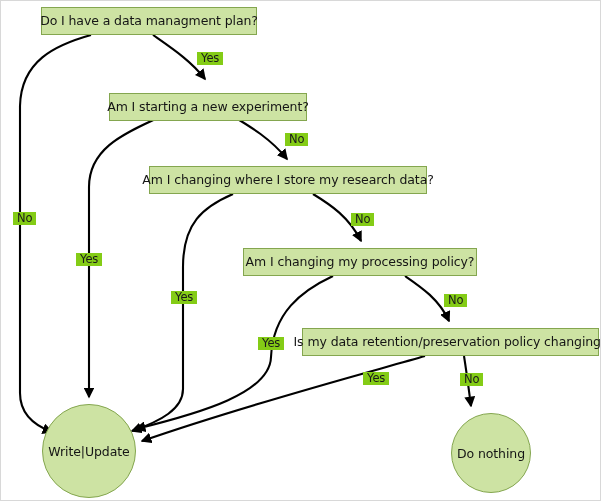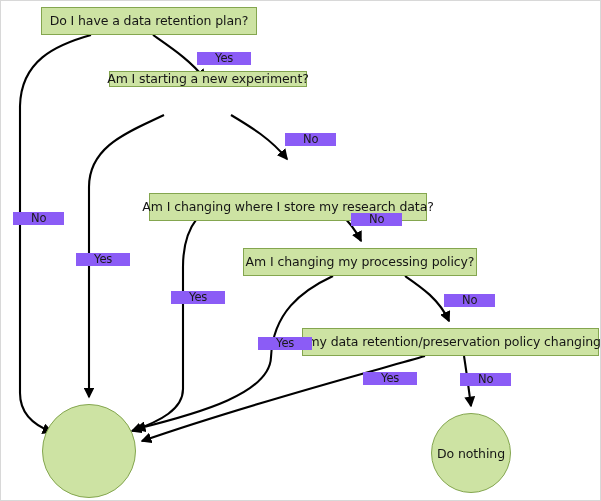--- a/index.html
+++ b/index.html
@@ -50,25 +50,25 @@
     align-items: center;
     justify-content: center;
     text-align: center;
     color: #151515;
     font-size: 12.5px;
     line-height: 1.2;
     letter-spacing: -0.1px;
   }
   .edge-label {
     position: absolute;
-    background: #8b5cf6;
+    background: #84cc16;
     color: #1a1a1a;
     font-size: 11.5px;
     line-height: 1.1;
-    padding: 0 18px;
+    padding: 0 4px;
     white-space: nowrap;
     letter-spacing: -0.1px;
   }
 </style>
 </head>
 <body>
 
 <div id="canvas">
 
   <svg id="edges" viewBox="0 0 601 501" xmlns="http://www.w3.org/2000/svg">
@@ -93,45 +93,46 @@
     <path d="M 404 275 C 420 286, 438 298, 448 320" fill="none" stroke="#000000" stroke-width="2.1" marker-end="url(#arrow)"></path>
 
     <path d="M 332 275 C 300 290, 272 312, 270 356 C 269 392, 200 412, 135 428" fill="none" stroke="#000000" stroke-width="2.1" marker-end="url(#arrow)"></path>
 
     <path d="M 424 355 C 380 368, 250 402, 141 440" fill="none" stroke="#000000" stroke-width="2.1" marker-end="url(#arrow)"></path>
 
     <path d="M 463 355 C 466 374, 468 390, 470 405" fill="none" stroke="#000000" stroke-width="2.1" marker-end="url(#arrow)"></path>
   </svg>
 
   <div class="node-box" style="left:40px; top:6px; width:216px; height:28px;">
-    <span>Do I have a data retention plan?</span>
+    <span>Do I have a data managment plan?</span>
   </div>
 
-  <div class="node-box" style="left:108px; top:70px; width:198px; height:16px;justify-content:center;">
+  <div class="node-box" style="left:108px; top:92px; width:198px; height:28px;justify-content:center;">
     <span>Am I starting a new experiment?</span>
   </div>
 
-  <div class="node-box" style="left:148px; top:165px; width:278px; height:28px;margin-top:27px;">
+  <div class="node-box" style="left:148px; top:165px; width:278px; height:28px;">
     <span>Am I changing where I store my research data?</span>
   </div>
 
   <div class="node-box" style="left:242px; top:247px; width:234px; height:28px;">
     <span>Am I changing my processing policy?</span>
   </div>
 
   <div class="node-box" style="left:301px; top:327px; width:297px; height:28px;">
     <span>Is my data retention/preservation policy changing?</span>
   </div>
 
   <div class="node-circle" style="left:41px; top:403px; width:94px; height:94px;">
     <div>
+      <div>Write|Update</div>
     </div>
   </div>
 
-  <div class="node-circle" style="left:430px; top:412px; width:80px; height:80px;">
+  <div class="node-circle" style="left:450px; top:412px; width:80px; height:80px;">
     <div>
       <div>Do nothing</div>
     </div>
   </div>
 
   <div class="edge-label" style="left:12px; top:211px;">
     <span>No</span>
   </div>
 
   <div class="edge-label" style="left:196px; top:51px;">

